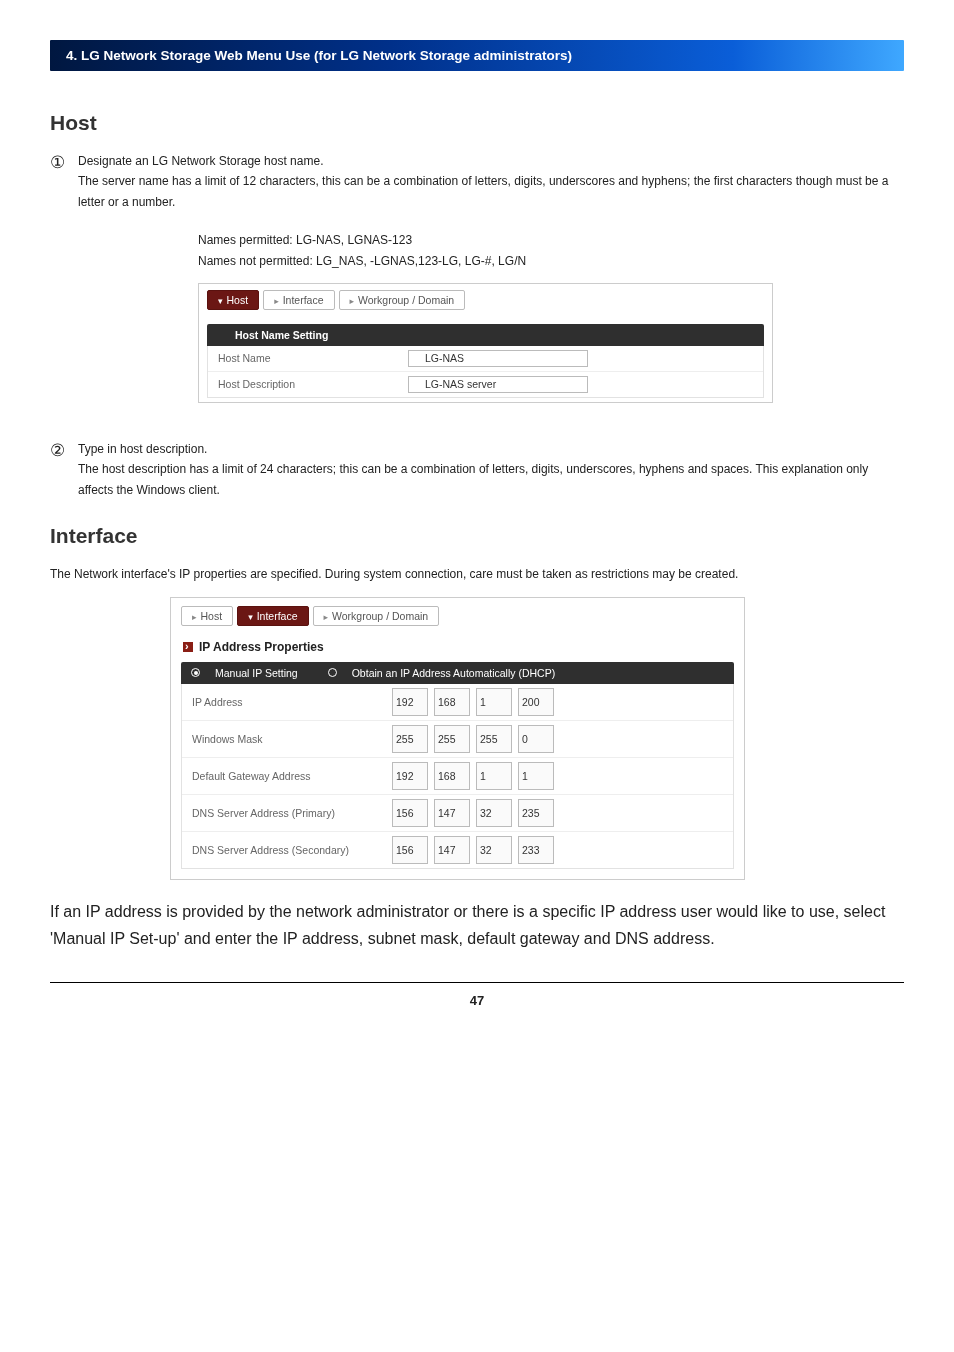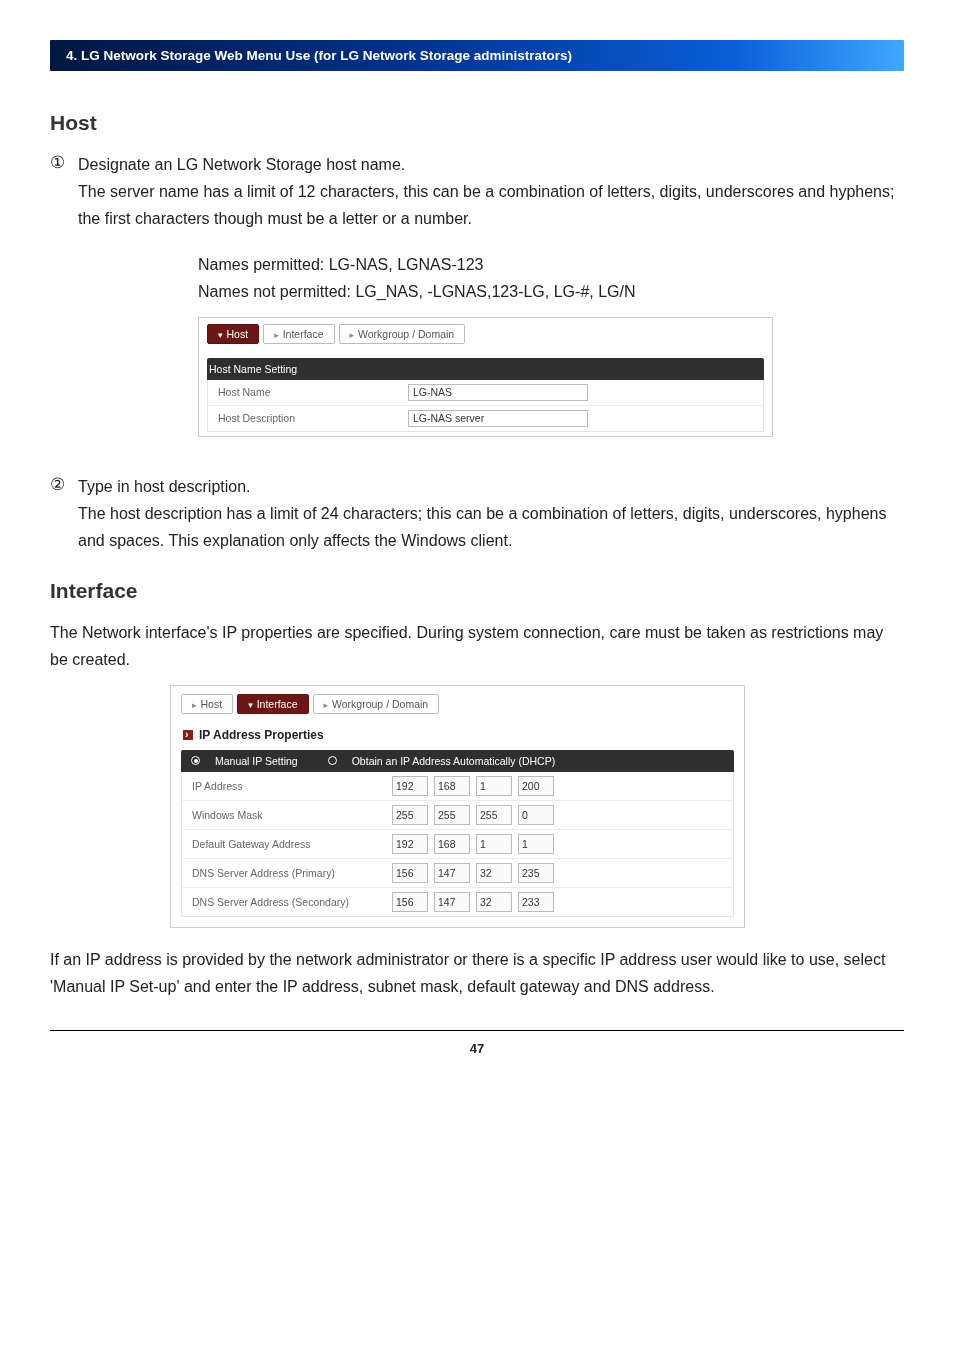--- a/index.html
+++ b/index.html
@@ -30,21 +30,21 @@
   ol.numbered { list-style: none; padding-left: 0; }
   ol.numbered > li { display: flex; margin-bottom: 24px; }
   .circle-num {
     font-size: 17px;
     width: 22px;
     flex-shrink: 0;
     padding-top: 1px;
   }
   .li-body { flex: 1; padding-left: 6px; }
   .body-text {
-    font-size: 16px;
+    font-size: 12px;
     line-height: 1.7;
     color: #222;
   }
   .indent-block {
     margin-left: 120px;
     margin-top: 18px;
     margin-bottom: 8px;
   }
   .screenshot-wrap {
     margin: 12px 0 12px 120px;
@@ -72,37 +72,37 @@
   .tab.active {
     background: #6b1714;
     color: #fff;
     border-color: #5a120f;
   }
   .tab .arrow-down::before { content: "▾"; font-size: 9px; }
   .tab .arrow-right::before { content: "▸"; font-size: 9px; color: #888; }
   .panel-head {
     background: #2f2f2f;
     color: #fff;
-    font-weight: normal;
+    font-weight: bold;
     font-size: 10.5px;
-    padding: 5px 2px;
+    padding: 5px 28px;
     border-radius: 2px 2px 0 0;
   }
   .panel-body { border: 1px solid #e2e2e2; border-top: none; }
   .row {
     display: flex;
     align-items: center;
     padding: 4px 10px;
     border-bottom: 1px solid #eee;
   }
   .row:last-child{ border-bottom:none; }
   .row-label { width: 190px; font-size: 10.5px; color: #666; }
   .text-input {
     border: 1px solid #bbb;
-    padding: 1px 4px;
+    padding: 1px 16px;
     font-size: 10.5px;
     height: 17px;
     width: 180px;
     color: #333;
     background:#fff;
   }
   .btnrow {
     display:flex; justify-content:flex-end; gap:4px;
     margin-top: 10px;
   }
@@ -157,21 +157,21 @@
     background:#fff; border-radius:50%;
   }
   .grid-body{ border:1px solid #e2e2e2; border-top:none; }
   .g-row{
     display:flex; align-items:center;
     padding:4px 10px; border-bottom:1px solid #eee;
   }
   .g-row:last-child{ border-bottom:none; }
   .g-label{ width:200px; font-size:10.5px; color:#666; }
   .oct{
-    width:36px; height:20px;
+    width:36px; height:28px;
     border:1px solid #bbb; font-size:10.5px;
     padding:0 3px; margin-right:6px; color:#333;
     background: #fafafa;
   }
 
   .plain-para{ margin-top: 18px; font-size:16px; line-height:1.7; }
   .footer-rule{ border:none; border-top:1.5px solid #000; margin-top:30px; }
   .page-num{ text-align:center; font-size:13px; font-weight:bold; margin-top:10px; }
 </style>
 </head>

